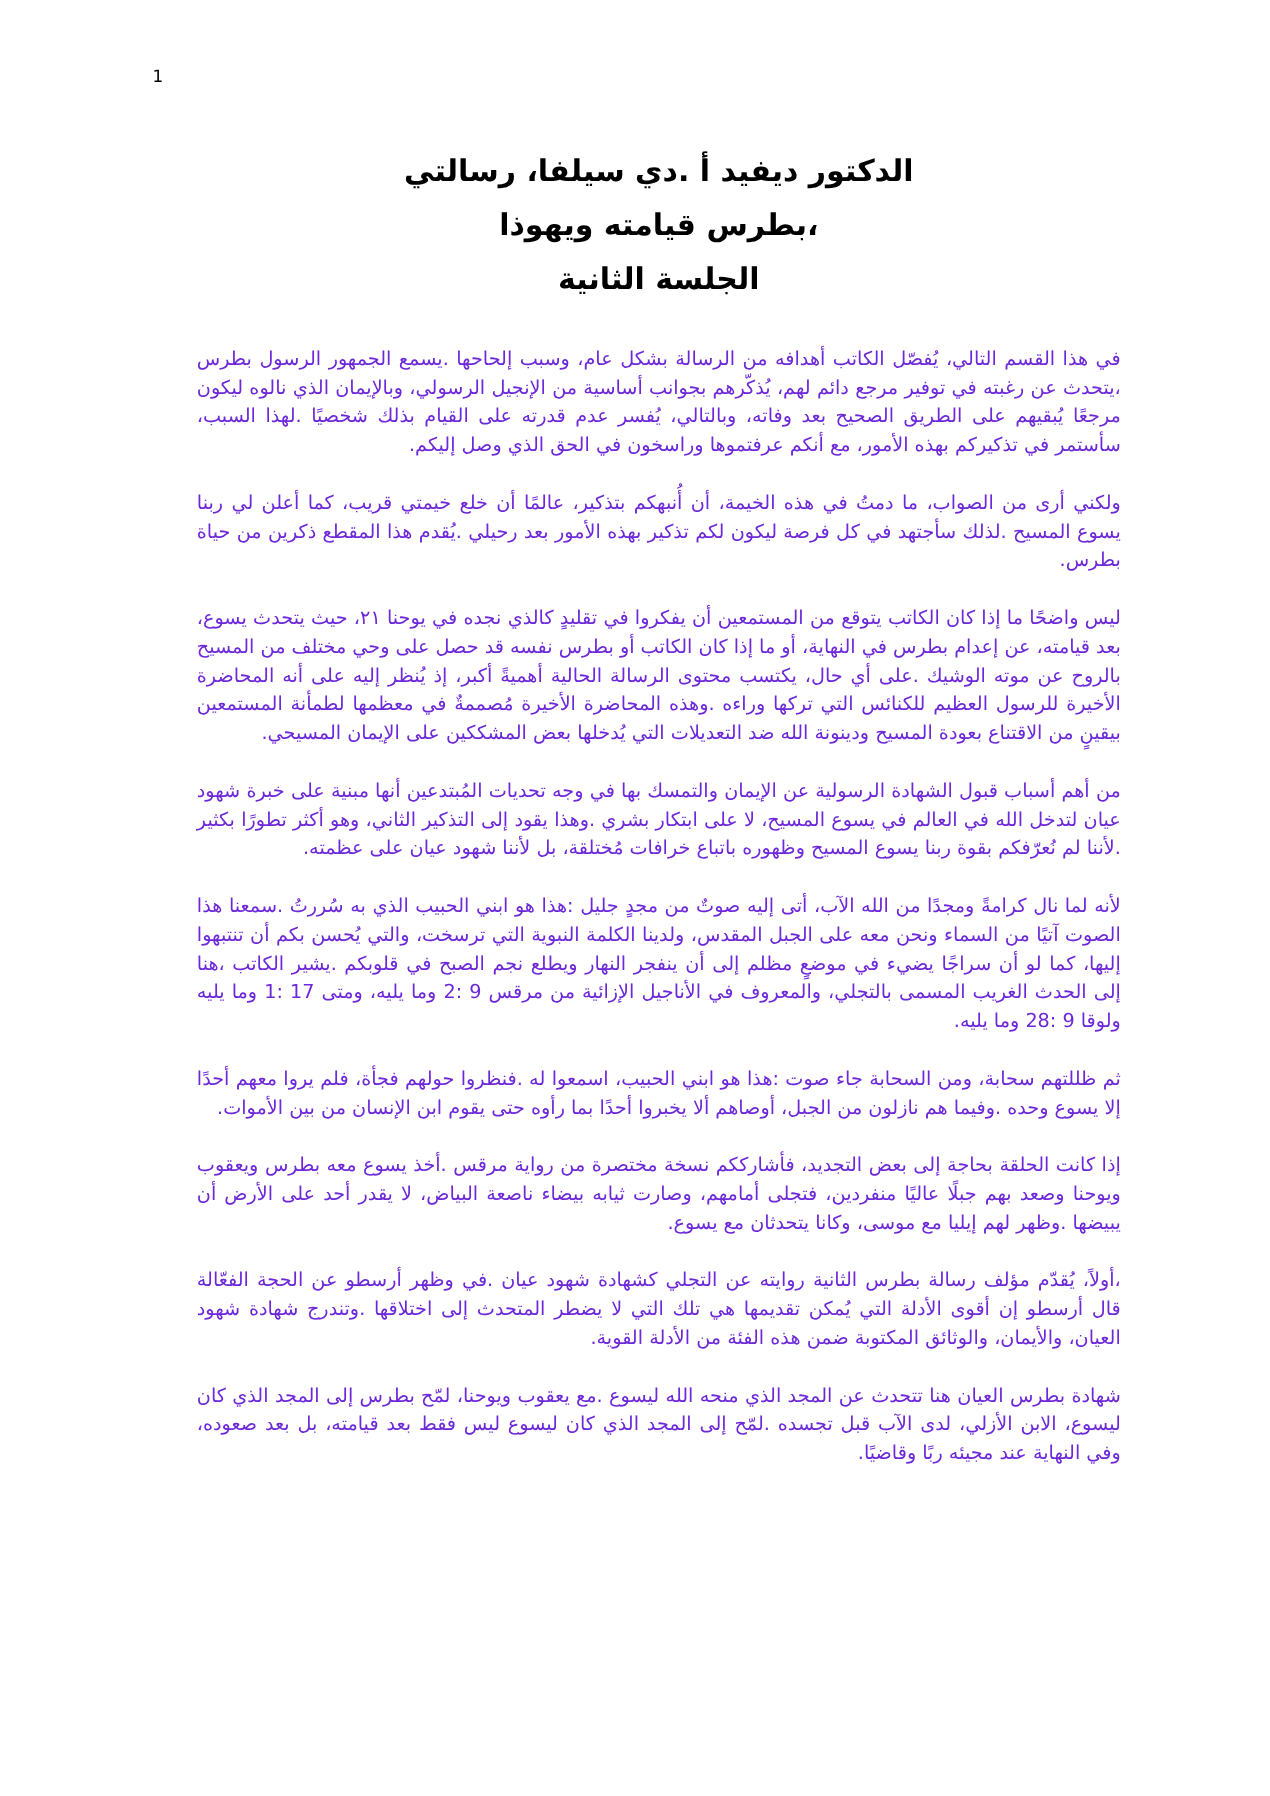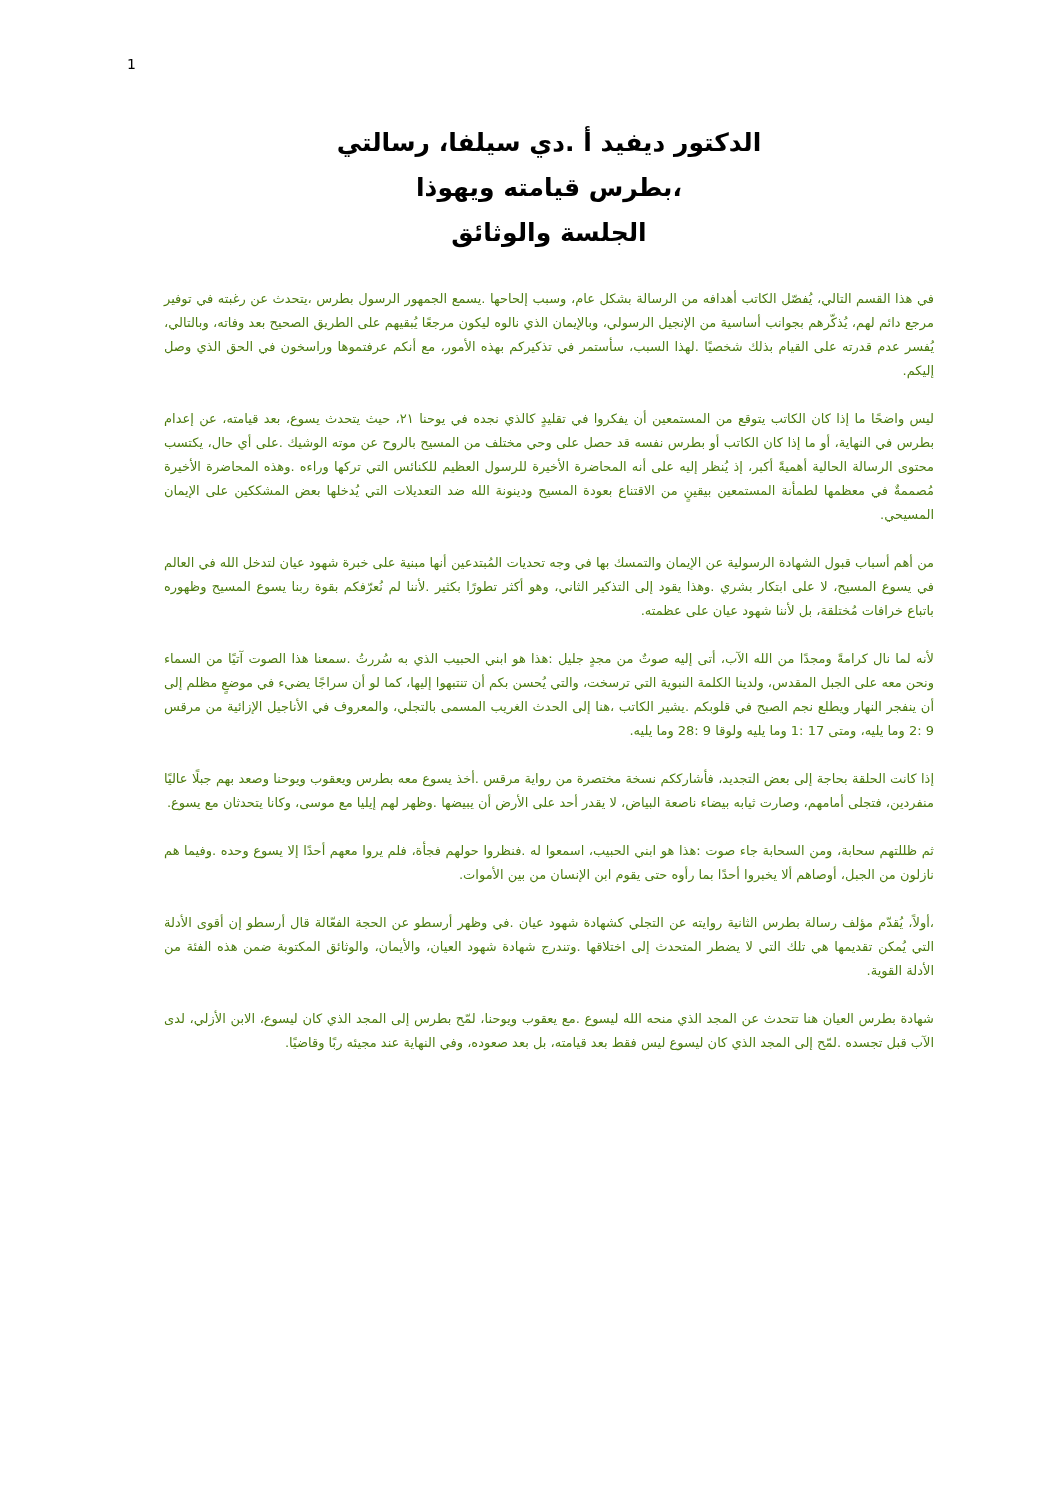--- a/index.html
+++ b/index.html
@@ -37,41 +37,42 @@
     font-size: 25px;
     font-weight: 700;
     line-height: 45px;
     color: #000000;
   }
   .title-line {
     display: block;
   }
   .para {
     margin: 0 0 24px 0;
-    font-size: 13px;
+    font-size: 16px;
     line-height: 24px;
     text-align: justify;
-    color: #4d7c0f;
+    color: #6d28d9;
   }
 </style>
 </head>
 <body>
 
 <div class="page">
   <div class="page-number">1</div>
 
   <div class="content">
     <h1 class="doc-title">
       <span class="title-line">الدكتور ديفيد أ .دي سيلفا، رسالتي</span>
       <span class="title-line">،بطرس قيامته ويهوذا</span>
-      <span class="title-line">الجلسة والوثائق</span>
+      <span class="title-line">الجلسة الثانية</span>
     </h1>
 
     <p class="para">في هذا القسم التالي، يُفصّل الكاتب أهدافه من الرسالة بشكل عام، وسبب إلحاحها .يسمع الجمهور الرسول بطرس ،يتحدث عن رغبته في توفير مرجع دائم لهم، يُذكّرهم بجوانب أساسية من الإنجيل الرسولي، وبالإيمان الذي نالوه ليكون مرجعًا يُبقيهم على الطريق الصحيح بعد وفاته، وبالتالي، يُفسر عدم قدرته على القيام بذلك شخصيًا .لهذا السبب، سأستمر في تذكيركم بهذه الأمور، مع أنكم عرفتموها وراسخون في الحق الذي وصل إليكم.</p>
+    <p class="para">ولكني أرى من الصواب، ما دمتُ في هذه الخيمة، أن أُنبهكم بتذكير، عالمًا أن خلع خيمتي قريب، كما أعلن لي ربنا يسوع المسيح .لذلك سأجتهد في كل فرصة ليكون لكم تذكير بهذه الأمور بعد رحيلي .يُقدم هذا المقطع ذكرين من حياة بطرس.</p>
     <p class="para">ليس واضحًا ما إذا كان الكاتب يتوقع من المستمعين أن يفكروا في تقليدٍ كالذي نجده في يوحنا ٢١، حيث يتحدث يسوع، بعد قيامته، عن إعدام بطرس في النهاية، أو ما إذا كان الكاتب أو بطرس نفسه قد حصل على وحي مختلف من المسيح بالروح عن موته الوشيك .على أي حال، يكتسب محتوى الرسالة الحالية أهميةً أكبر، إذ يُنظر إليه على أنه المحاضرة الأخيرة للرسول العظيم للكنائس التي تركها وراءه .وهذه المحاضرة الأخيرة مُصممةٌ في معظمها لطمأنة المستمعين بيقينٍ من الاقتناع بعودة المسيح ودينونة الله ضد التعديلات التي يُدخلها بعض المشككين على الإيمان المسيحي.</p>
     <p class="para">من أهم أسباب قبول الشهادة الرسولية عن الإيمان والتمسك بها في وجه تحديات المُبتدعين أنها مبنية على خبرة شهود عيان لتدخل الله في العالم في يسوع المسيح، لا على ابتكار بشري .وهذا يقود إلى التذكير الثاني، وهو أكثر تطورًا بكثير .لأننا لم نُعرّفكم بقوة ربنا يسوع المسيح وظهوره باتباع خرافات مُختلقة، بل لأننا شهود عيان على عظمته.</p>
     <p class="para">لأنه لما نال كرامةً ومجدًا من الله الآب، أتى إليه صوتٌ من مجدٍ جليل :هذا هو ابني الحبيب الذي به سُررتُ .سمعنا هذا الصوت آتيًا من السماء ونحن معه على الجبل المقدس، ولدينا الكلمة النبوية التي ترسخت، والتي يُحسن بكم أن تنتبهوا إليها، كما لو أن سراجًا يضيء في موضعٍ مظلم إلى أن ينفجر النهار ويطلع نجم الصبح في قلوبكم .يشير الكاتب ،هنا إلى الحدث الغريب المسمى بالتجلي، والمعروف في الأناجيل الإزائية من مرقس 9 :2 وما يليه، ومتى 17 :1 وما يليه ولوقا 9 :28 وما يليه.</p>
+    <p class="para">ثم ظللتهم سحابة، ومن السحابة جاء صوت :هذا هو ابني الحبيب، اسمعوا له .فنظروا حولهم فجأة، فلم يروا معهم أحدًا إلا يسوع وحده .وفيما هم نازلون من الجبل، أوصاهم ألا يخبروا أحدًا بما رأوه حتى يقوم ابن الإنسان من بين الأموات.</p>
     <p class="para">إذا كانت الحلقة بحاجة إلى بعض التجديد، فأشارككم نسخة مختصرة من رواية مرقس .أخذ يسوع معه بطرس ويعقوب ويوحنا وصعد بهم جبلًا عاليًا منفردين، فتجلى أمامهم، وصارت ثيابه بيضاء ناصعة البياض، لا يقدر أحد على الأرض أن يبيضها .وظهر لهم إيليا مع موسى، وكانا يتحدثان مع يسوع.</p>
-    <p class="para">ثم ظللتهم سحابة، ومن السحابة جاء صوت :هذا هو ابني الحبيب، اسمعوا له .فنظروا حولهم فجأة، فلم يروا معهم أحدًا إلا يسوع وحده .وفيما هم نازلون من الجبل، أوصاهم ألا يخبروا أحدًا بما رأوه حتى يقوم ابن الإنسان من بين الأموات.</p>
     <p class="para">،أولاً، يُقدّم مؤلف رسالة بطرس الثانية روايته عن التجلي كشهادة شهود عيان .في وظهر أرسطو عن الحجة الفعّالة قال أرسطو إن أقوى الأدلة التي يُمكن تقديمها هي تلك التي لا يضطر المتحدث إلى اختلاقها .وتندرج شهادة شهود العيان، والأيمان، والوثائق المكتوبة ضمن هذه الفئة من الأدلة القوية.</p>
     <p class="para">شهادة بطرس العيان هنا تتحدث عن المجد الذي منحه الله ليسوع .مع يعقوب ويوحنا، لمّح بطرس إلى المجد الذي كان ليسوع، الابن الأزلي، لدى الآب قبل تجسده .لمّح إلى المجد الذي كان ليسوع ليس فقط بعد قيامته، بل بعد صعوده، وفي النهاية عند مجيئه ربًا وقاضيًا.</p>
   </div>
 </div>
 
 </body></html>

